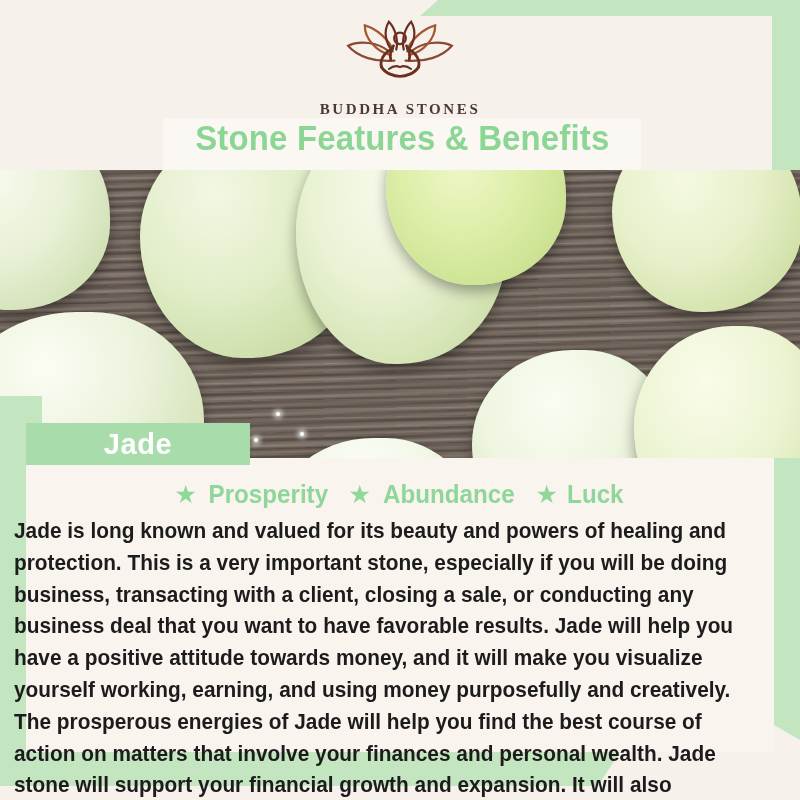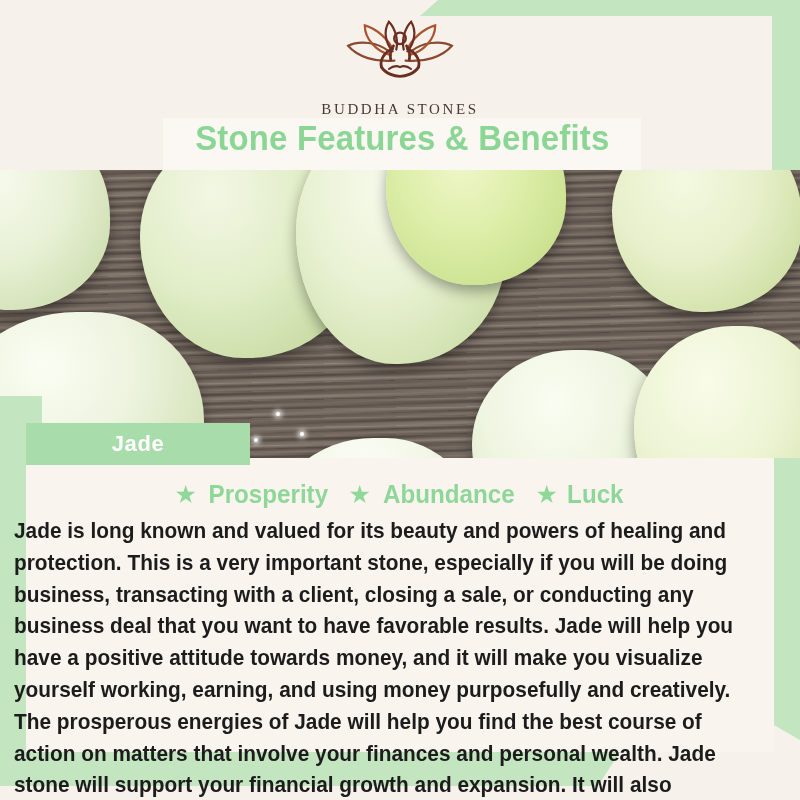--- a/index.html
+++ b/index.html
@@ -87,21 +87,21 @@
     width: 132px;
     height: 68px;
     display: block;
   }
   .logo-word {
     margin-top: 20px;
     font-family: "Liberation Serif", serif;
     font-size: 15px;
     letter-spacing: 2.6px;
     color: #4a3836;
-    font-weight: 400;
+    font-weight: 700;
     white-space: nowrap;
   }
 
   
   .title-banner {
     position: absolute;
     top: 118px;
     left: 163px;
     width: 478px;
     height: 52px;
@@ -187,21 +187,21 @@
     height: 42px;
     background: #a9dcab;
     display: flex;
     align-items: center;
     justify-content: center;
     z-index: 6;
   }
   .jade-text {
     font-family: "Liberation Sans", sans-serif;
     font-weight: bold;
-    font-size: 22px;
+    font-size: 29px;
     color: #ffffff;
     letter-spacing: 0.6px;
   }
 
   
   .content {
     position: absolute;
     top: 458px;
     left: 26px;
     width: 748px;

